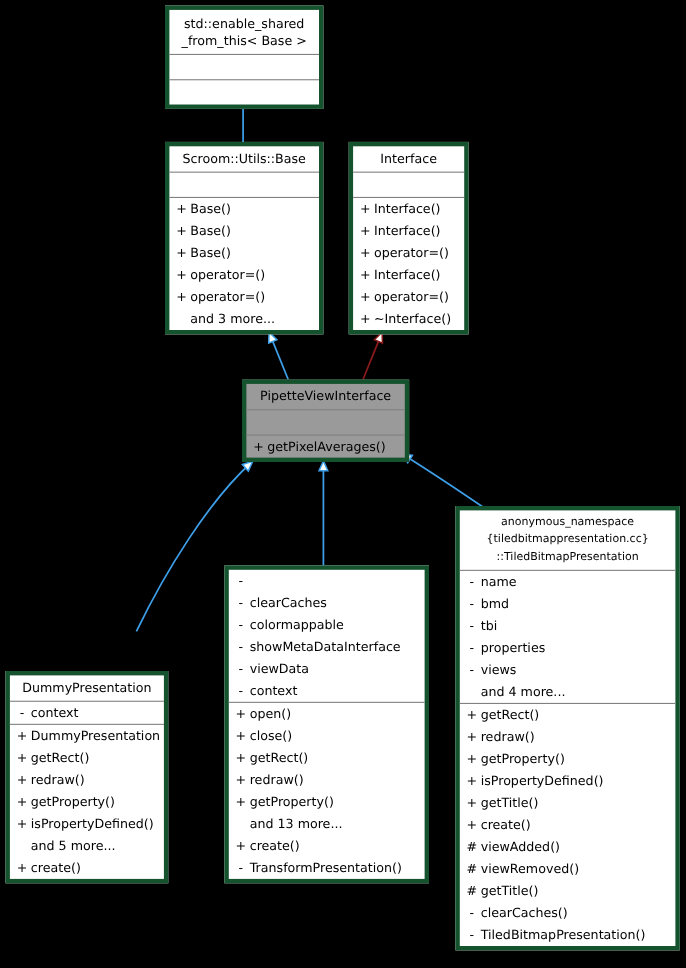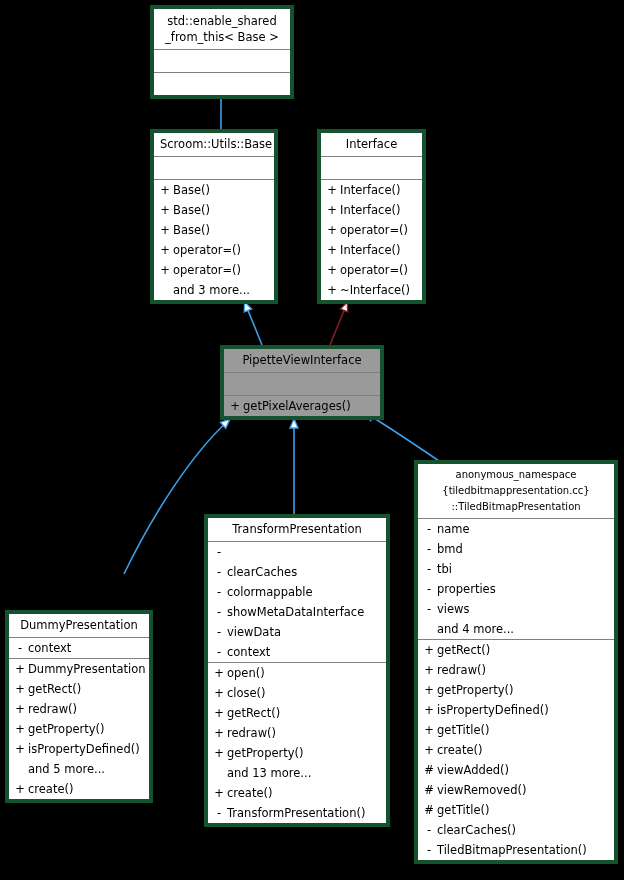--- a/index.html
+++ b/index.html
@@ -24,23 +24,23 @@
 
   .row{display:flex;align-items:center;font-size:11.5px;
        line-height:20px;height:20px;white-space:nowrap;overflow:hidden;}
   .vis{display:inline-block;width:16px;text-align:center;flex:none;}
   .mname{display:inline-block;}
 
   .pad{padding-left:3px;padding-right:3px;}
 
   
   #n-esft     {left:150px;  top:5px;   width:144px;}
-  #n-base     {left:150px;  top:129px; width:128px;}
+  #n-base     {left:150px;  top:129px; width:144px;}
   #n-iface    {left:317px;  top:129px; width:109px;}
-  #n-pipette  {left:220px;  top:345px; width:164px;}
+  #n-pipette  {left:220px;  top:345px; width:152px;}
   #n-dummy    {left:5px;    top:574px; width:148px;margin-top:36px;}
   #n-transform{left:204px;  top:514px; width:186px;}
   #n-tiled    {left:414px;  top:460px; width:204px;}
 
   #n-esft .title{line-height:16px;}
   #n-tiled .title{line-height:16px;font-size:10px;}
 </style>
 </head>
 <body>
 
@@ -195,21 +195,20 @@
           <span class="mname">and 5 more...</span>
         </div>
         <div class="row">
           <span class="vis">+</span>
           <span class="mname">create()</span>
         </div>
       </div>
   </div>
 
   <div class="node" id="n-transform">
-    <div class="title">TransformPresentation</div>
     <div class="compart pad">
         <div class="row">
           <span class="vis">-</span>
         </div>
         <div class="row">
           <span class="vis">-</span>
           <span class="mname">clearCaches</span>
         </div>
         <div class="row">
           <span class="vis">-</span>

